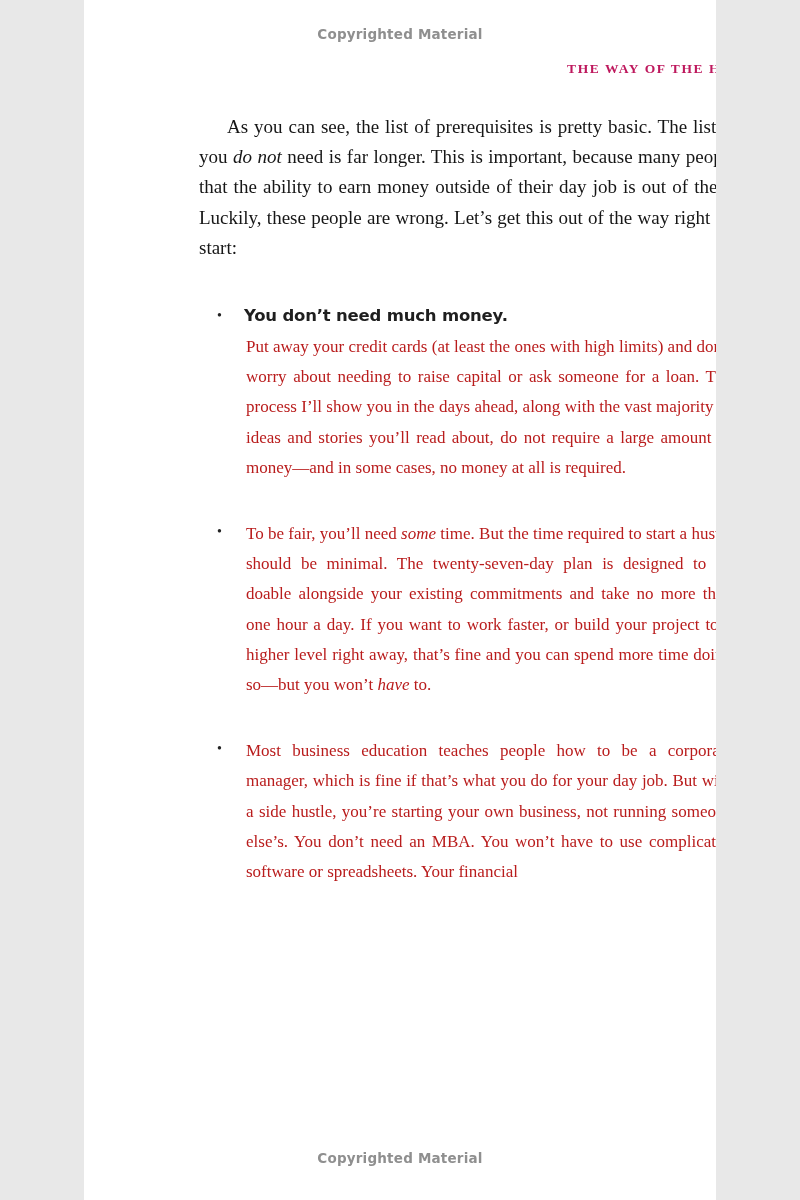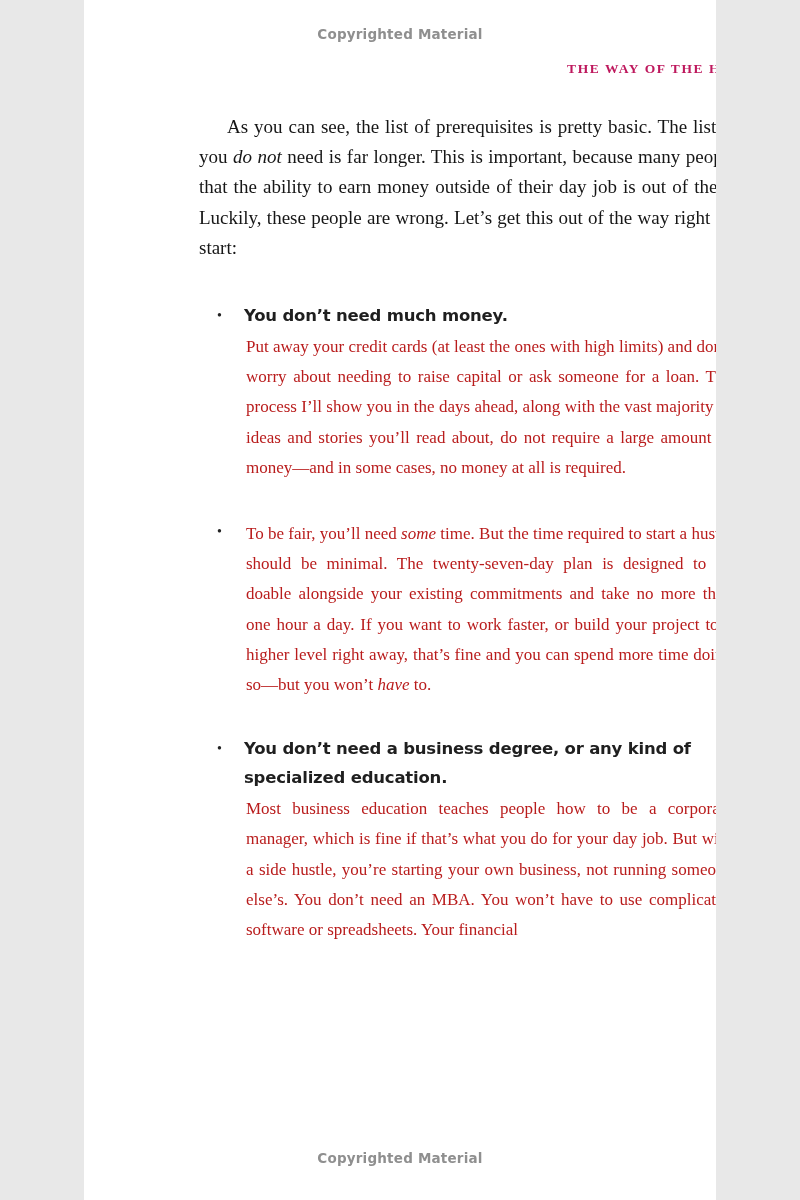--- a/index.html
+++ b/index.html
@@ -134,21 +134,20 @@
       <div class="bullet-item">
         <span class="bullet-marker">•</span>
         <div class="bullet-content">
           <p class="bullet-body"><span>To be fair, you’ll need </span><span class="em">some</span><span> time. But the time required to start a hustle should be minimal. The twenty-seven-day plan is designed to be doable alongside your existing commitments and take no more than one hour a day. If you want to work faster, or build your project to a higher level right away, that’s fine and you can spend more time doing so—but you won’t </span><span class="em">have</span><span> to.</span></p>
         </div>
       </div>
 
       <div class="bullet-item">
         <span class="bullet-marker">•</span>
         <div class="bullet-content">
-          <div class="bullet-heading">You don’t need a business degree, or any kind of specialized education.</div>
           <p class="bullet-body">Most business education teaches people how to be a corporate manager, which is fine if that’s what you do for your day job. But with a side hustle, you’re starting your own business, not running someone else’s. You don’t need an MBA. You won’t have to use complicated software or spreadsheets. Your financial</p>
         </div>
       </div>
 
     </div>
   </div>
 
   <div class="copyright bottom">Copyrighted Material</div>
 
 </div>

